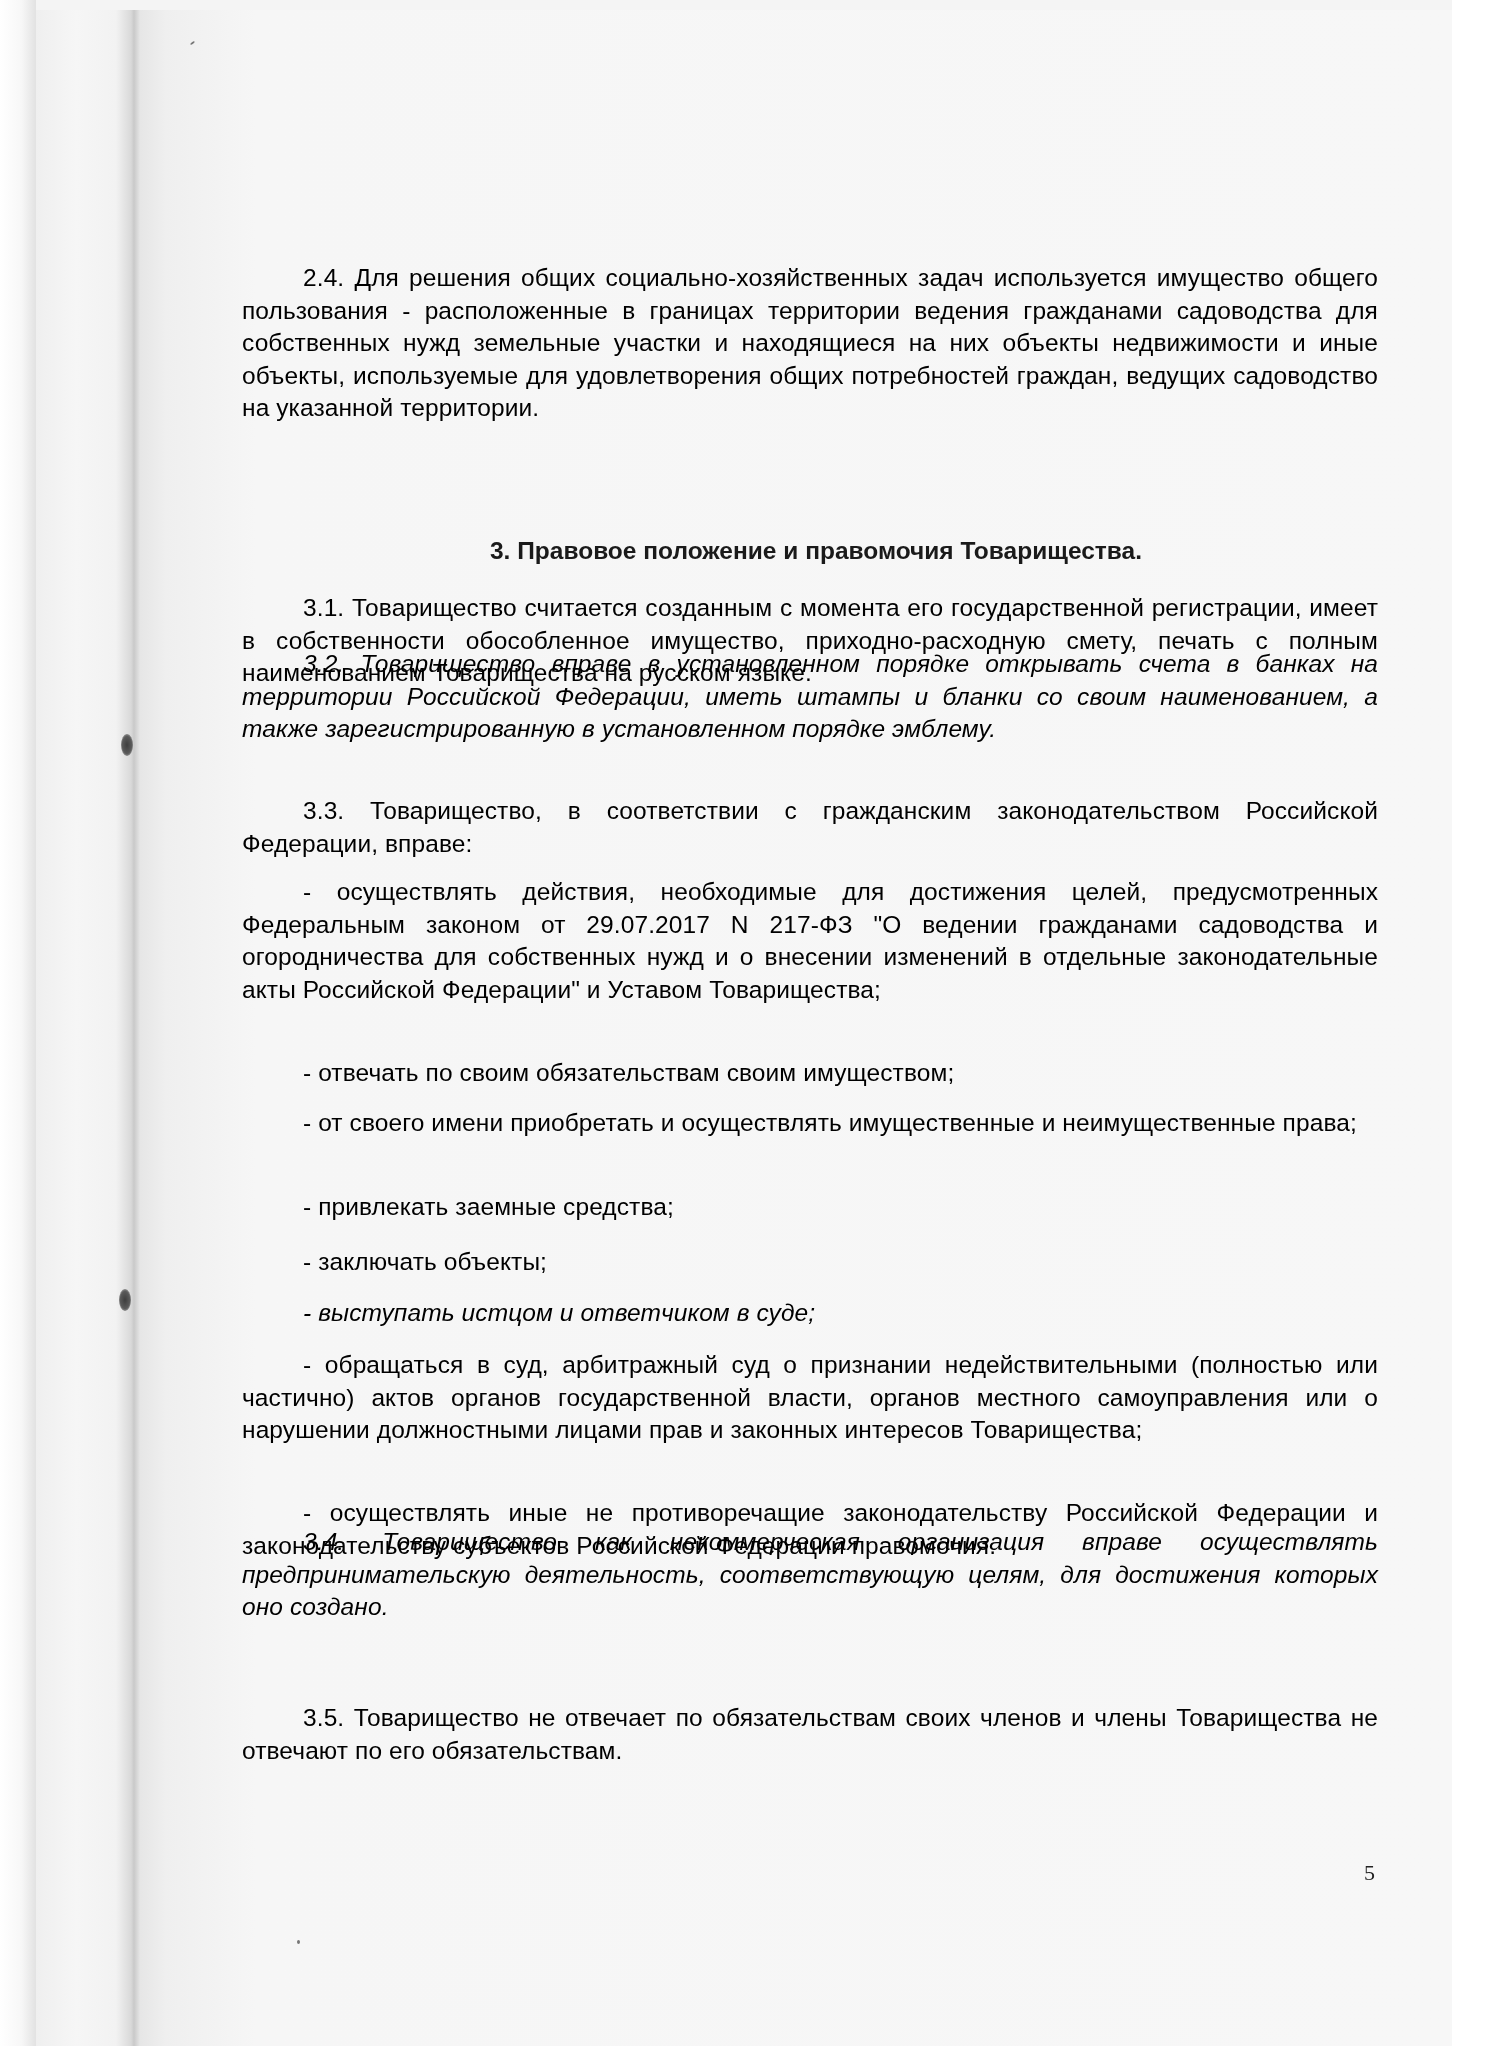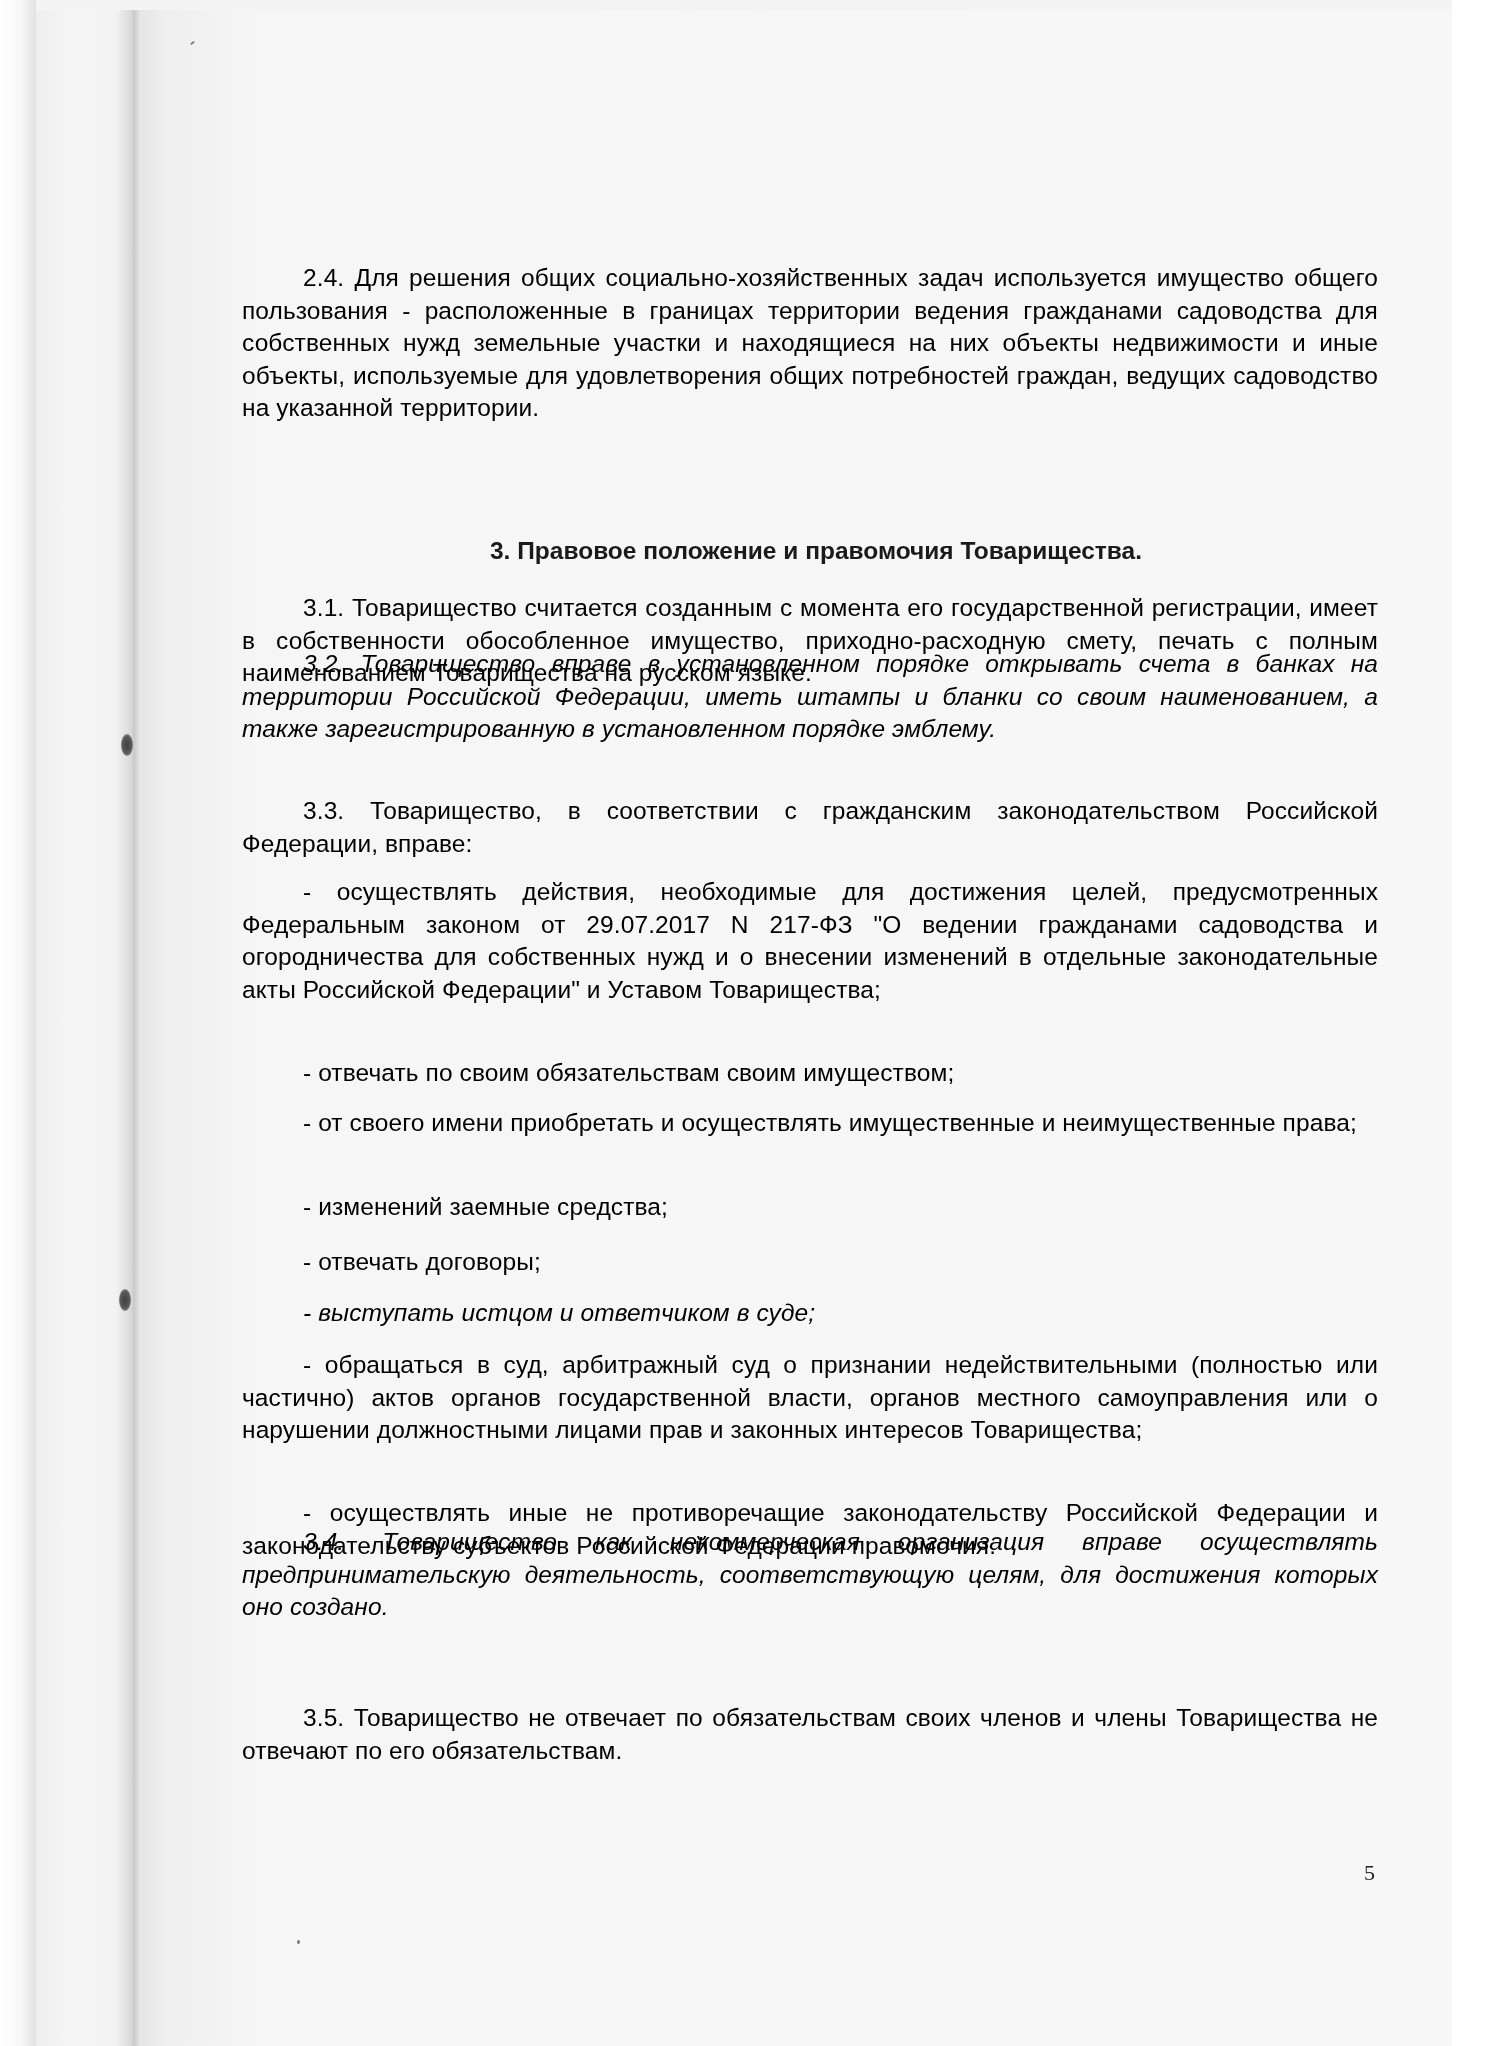--- a/index.html
+++ b/index.html
@@ -61,22 +61,22 @@
 
 <div class="para indent" style="top:556px;margin-top:36px;">3.1. Товарищество считается созданным с момента его государственной регистрации, имеет в собственности обособленное имущество, приходно-расходную смету, печать с полным наименованием Товарищества на русском языке.</div>
 
 <div class="para indent" style="top:648px;font-style:italic;">3.2. Товарищество вправе в установленном порядке открывать счета в банках на территории Российской Федерации, иметь штампы и бланки со своим наименованием, а также зарегистрированную в установленном порядке эмблему.</div>
 
 <div class="para indent" style="top:795px;">3.3. Товарищество, в соответствии с гражданским законодательством Российской Федерации, вправе:</div>
 
 <div class="para indent" style="top:876px;">- осуществлять действия, необходимые для достижения целей, предусмотренных Федеральным законом от 29.07.2017 N 217-ФЗ "О ведении гражданами садоводства и огородничества для собственных нужд и о внесении изменений в отдельные законодательные акты Российской Федерации" и Уставом Товарищества;</div>
 <div class="para indent" style="top:1057px;">- отвечать по своим обязательствам своим имуществом;</div>
 <div class="para indent" style="top:1107px;">- от своего имени приобретать и осуществлять имущественные и неимущественные права;</div>
-<div class="para indent" style="top:1191px;">- изменений заемные средства;</div>
-<div class="para indent" style="top:1246px;">- отвечать договоры;</div>
+<div class="para indent" style="top:1191px;">- привлекать заемные средства;</div>
+<div class="para indent" style="top:1246px;">- заключать объекты;</div>
 <div class="para indent" style="top:1297px;font-style:italic;">- выступать истцом и ответчиком в суде;</div>
 <div class="para indent" style="top:1349px;">- обращаться в суд, арбитражный суд о признании недействительными (полностью или частично) актов органов государственной власти, органов местного самоуправления или о нарушении должностными лицами прав и законных интересов Товарищества;</div>
 <div class="para indent" style="top:1497px;">- осуществлять иные не противоречащие законодательству Российской Федерации и законодательству субъектов Российской Федерации правомочия.</div>
 
 <div class="para indent" style="top:1526px;font-style:italic;">3.4. Товарищество как некоммерческая организация вправе осуществлять предпринимательскую деятельность, соответствующую целям, для достижения которых оно создано.</div>
 
 <div class="para indent" style="top:1702px;">3.5. Товарищество не отвечает по обязательствам своих членов и члены Товарищества не отвечают по его обязательствам.</div>
 
 <div class="page-num">5</div>
 

